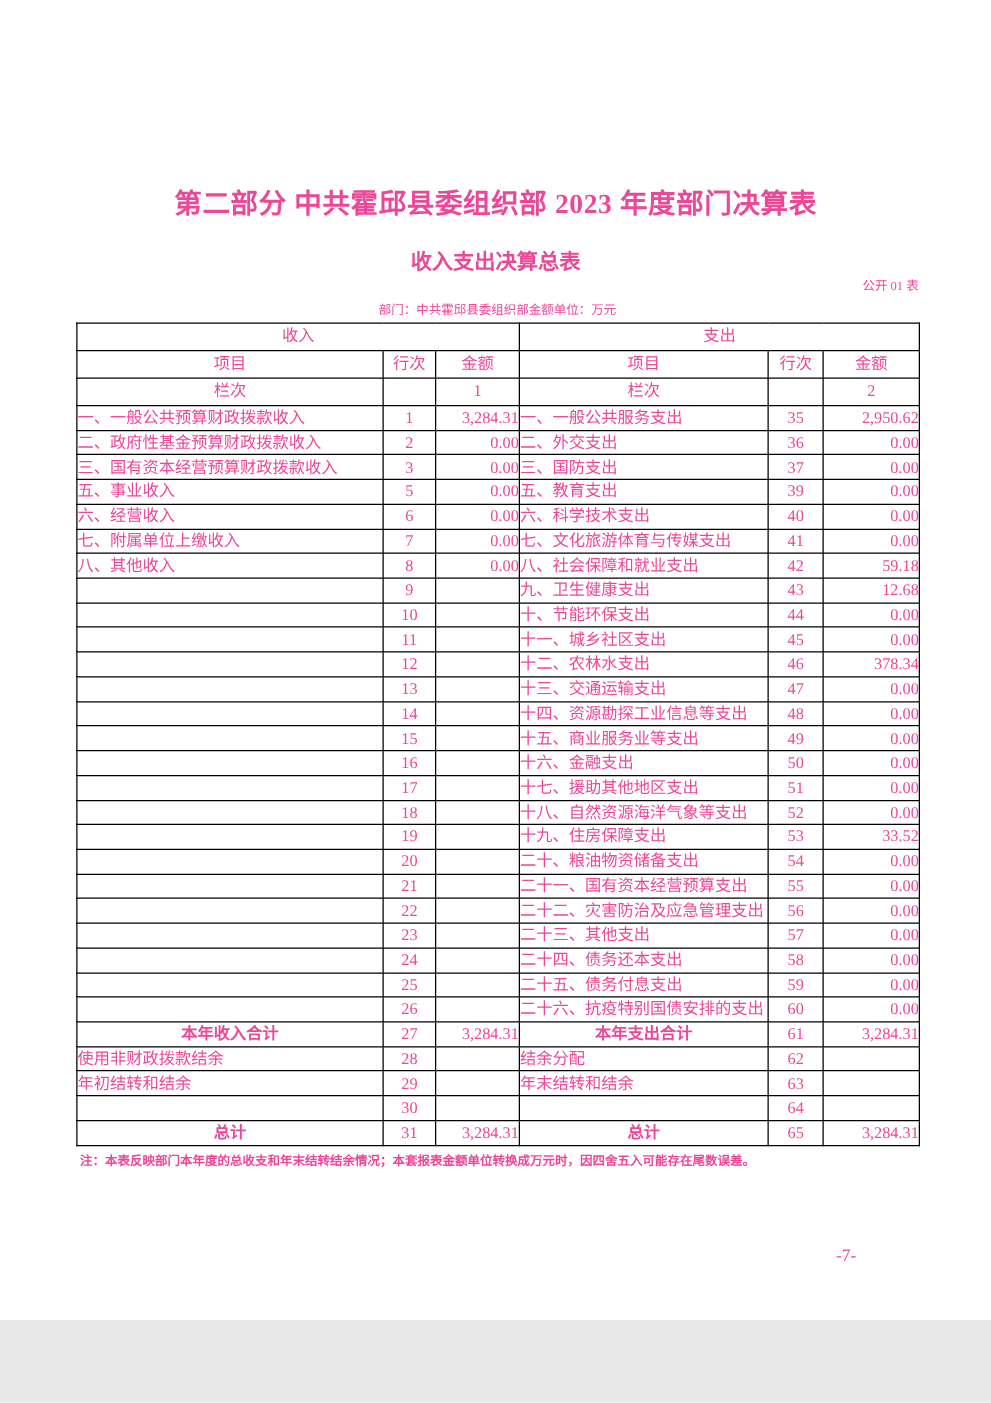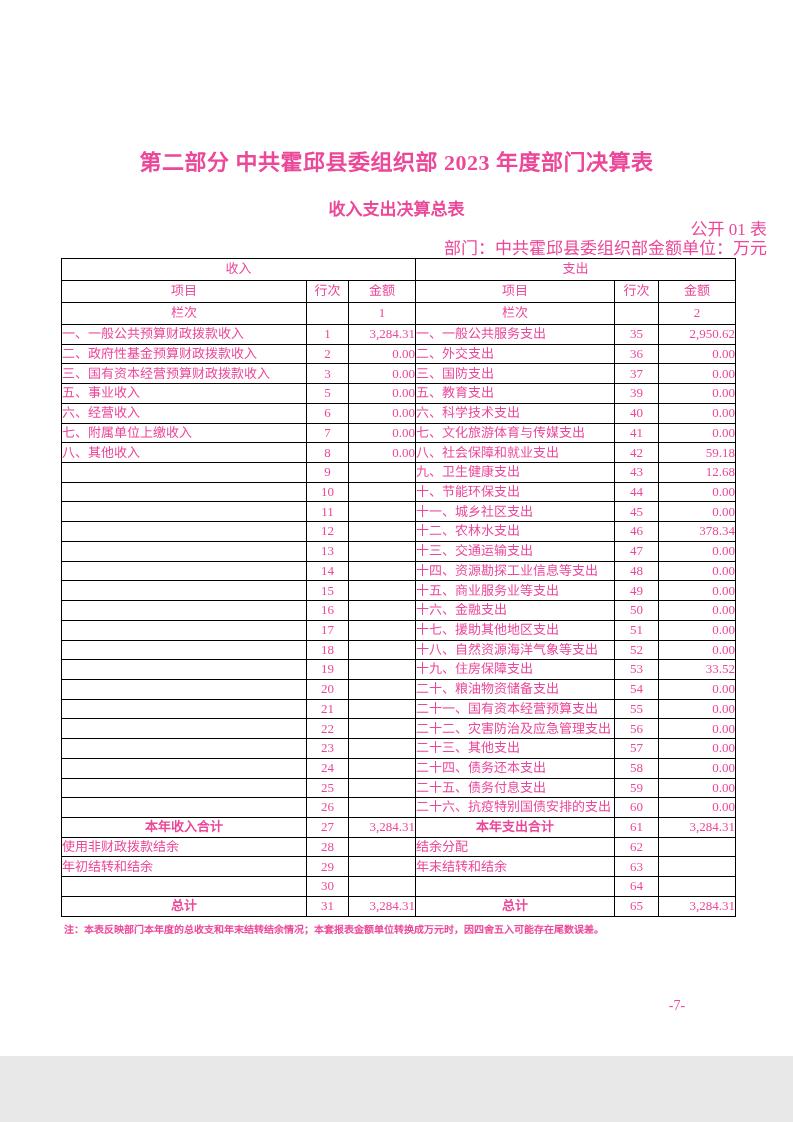--- a/index.html
+++ b/index.html
@@ -16,24 +16,24 @@
     position:absolute;top:144px;left:0;width:100%;
     text-align:center;font-size:22px;font-weight:bold;
     letter-spacing:0.5px;
   }
   .doc-subtitle{
     position:absolute;top:195px;left:0;width:100%;
     text-align:center;font-size:17px;font-weight:bold;
   }
   .meta{
     position:absolute;top:220px;left:61px;width:674px;
-    font-size:17px;line-height:19px;margin-left:32px;
+    font-size:10px;line-height:19px;
   }
   .meta .code-line{text-align:right;}
-  .meta .dept-line{display:flex;justify-content:flex-end;}
+  .meta .dept-line{display:flex;justify-content:center;}
   table.summary{
     position:absolute;top:258px;left:61px;
     width:674px;height:659px;
     border-collapse:collapse;table-layout:fixed;
     border:1.5px solid #000;
     font-size:13px;
   }
   table.summary td{
     border:1px solid #000;
     padding:0;

